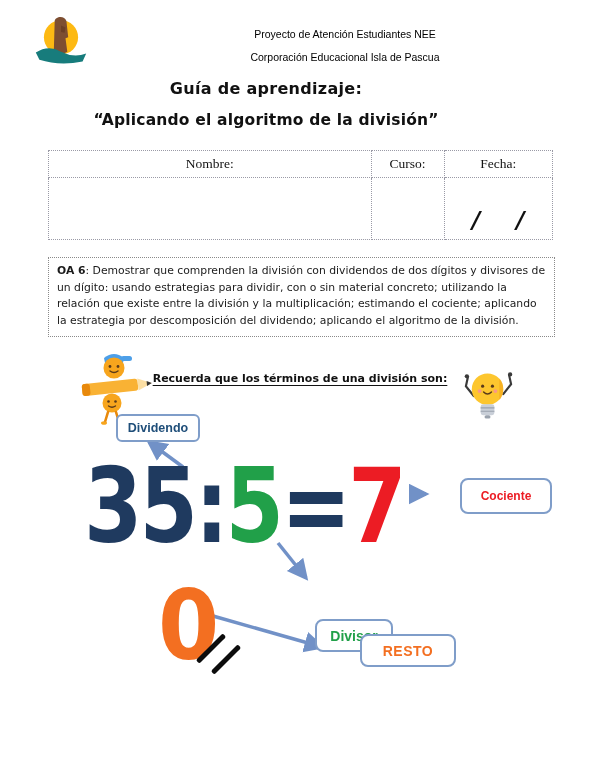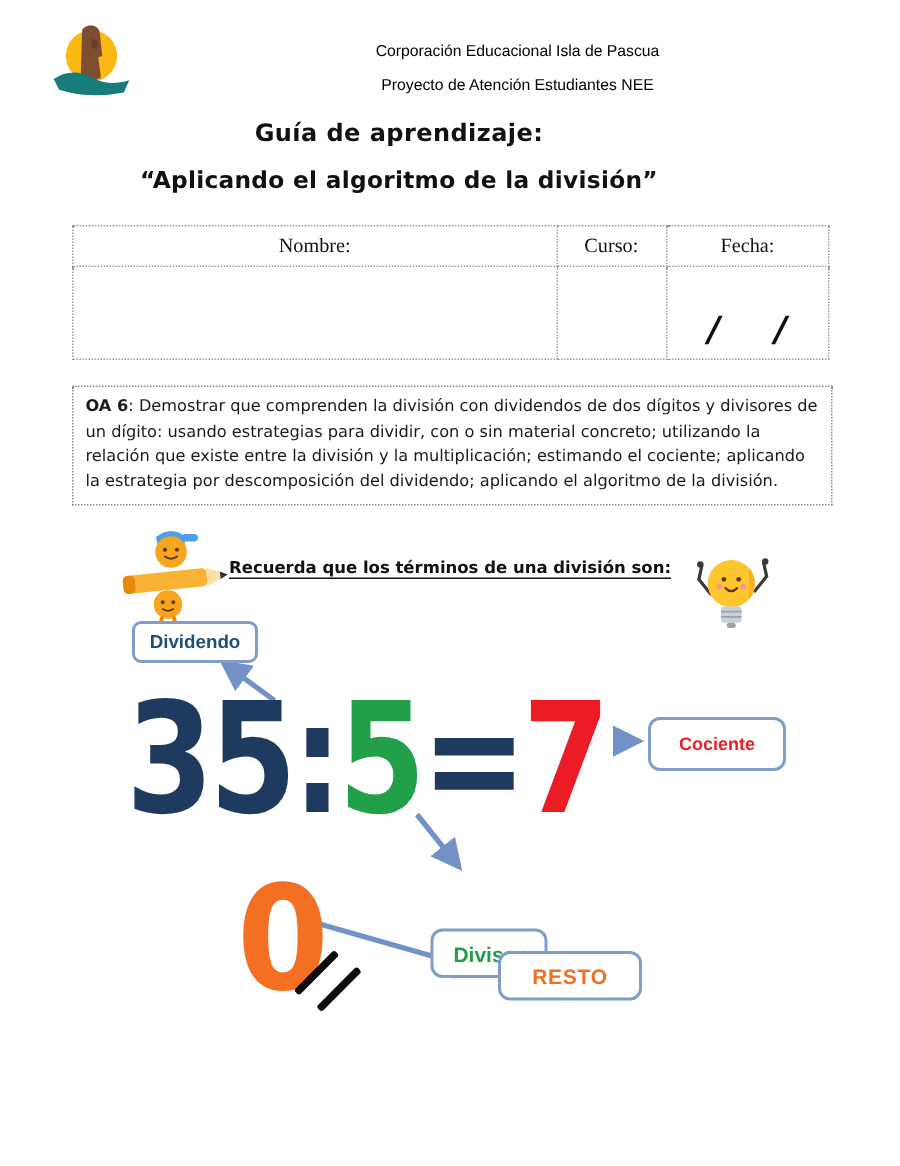--- a/index.html
+++ b/index.html
@@ -39,21 +39,21 @@
   .obj-body b{font-weight:bold;}
   
   .reminder-heading{position:absolute;left:0;top:372px;width:600px;text-align:center;
     font-size:11px;font-weight:bold;text-decoration:underline;text-underline-offset:3px;}
   .mascot-pencil{position:absolute;left:76px;top:350px;width:80px;height:76px;}
   .mascot-bulb{position:absolute;left:460px;top:366px;width:57px;height:62px;}
   
   .diagram-arrows{position:absolute;left:0;top:0;width:600px;height:777px;pointer-events:none;}
   .term-box{position:absolute;display:flex;align-items:center;justify-content:center;
     background:#fff;border:2px solid #7f9dc9;border-radius:8px;
-    font-family:"Liberation Sans",sans-serif;font-weight:bold;}
+    font-family:"Liberation Sans",sans-serif;font-weight:bold;margin-left:28px;}
   .box-dividendo{left:88px;top:414px;width:80px;height:24px;font-size:12.5px;border-radius:6px;}
   .box-cociente{left:432px;top:478px;width:88px;height:32px;font-size:12px;}
   .box-divisor{left:287px;top:619px;width:74px;height:29px;font-size:14px;}
   .box-resto{left:332px;top:634px;width:92px;height:29px;font-size:14px;letter-spacing:.5px;}
   .equation{position:absolute;left:84px;top:455px;height:84px;line-height:84px;
     font-weight:bold;font-size:84px;letter-spacing:-3px;white-space:nowrap;
     transform:scaleY(1.22);transform-origin:top left;}
   .big-zero{position:absolute;left:158px;top:578px;height:88px;line-height:88px;
     font-weight:bold;font-size:88px;transform:scaleY(1.1);transform-origin:top left;}
   .slash-mark{position:absolute;width:38px;height:5px;background:#0c0c0c;border-radius:2px;
@@ -68,22 +68,22 @@
 
   <div class="logo">
     <svg class="logo-art" viewBox="0 0 60 60">
       <circle cx="30" cy="27" r="19" fill="#fdb913"></circle>
       <path d="M23,9 C23,4 34,2 36,9 L38,27 L35,28 L37,43 C31,47 24,46 22,43 Z" fill="#7d4e31"></path>
       <path d="M30,14 l5,2 -1,6 -4,-1 Z" fill="#6a3f26"></path>
       <path d="M2,44 Q16,35 30,43 Q44,50 58,45 L54,54 Q28,59 6,52 Z" fill="#177c7c"></path>
     </svg>
   </div>
   <div class="header-right">
+    <p>Proyecto de Atención Estudiantes NEE</p>
     <p>Corporación Educacional Isla de Pascua</p>
-    <p>Proyecto de Atención Estudiantes NEE</p>
   </div>
 
   <div class="title-block">
     <h1>Guía de aprendizaje:</h1>
     <h2>“Aplicando el algoritmo de la división”</h2>
   </div>
 
   <table class="info">
     <tbody>
         <tr>

